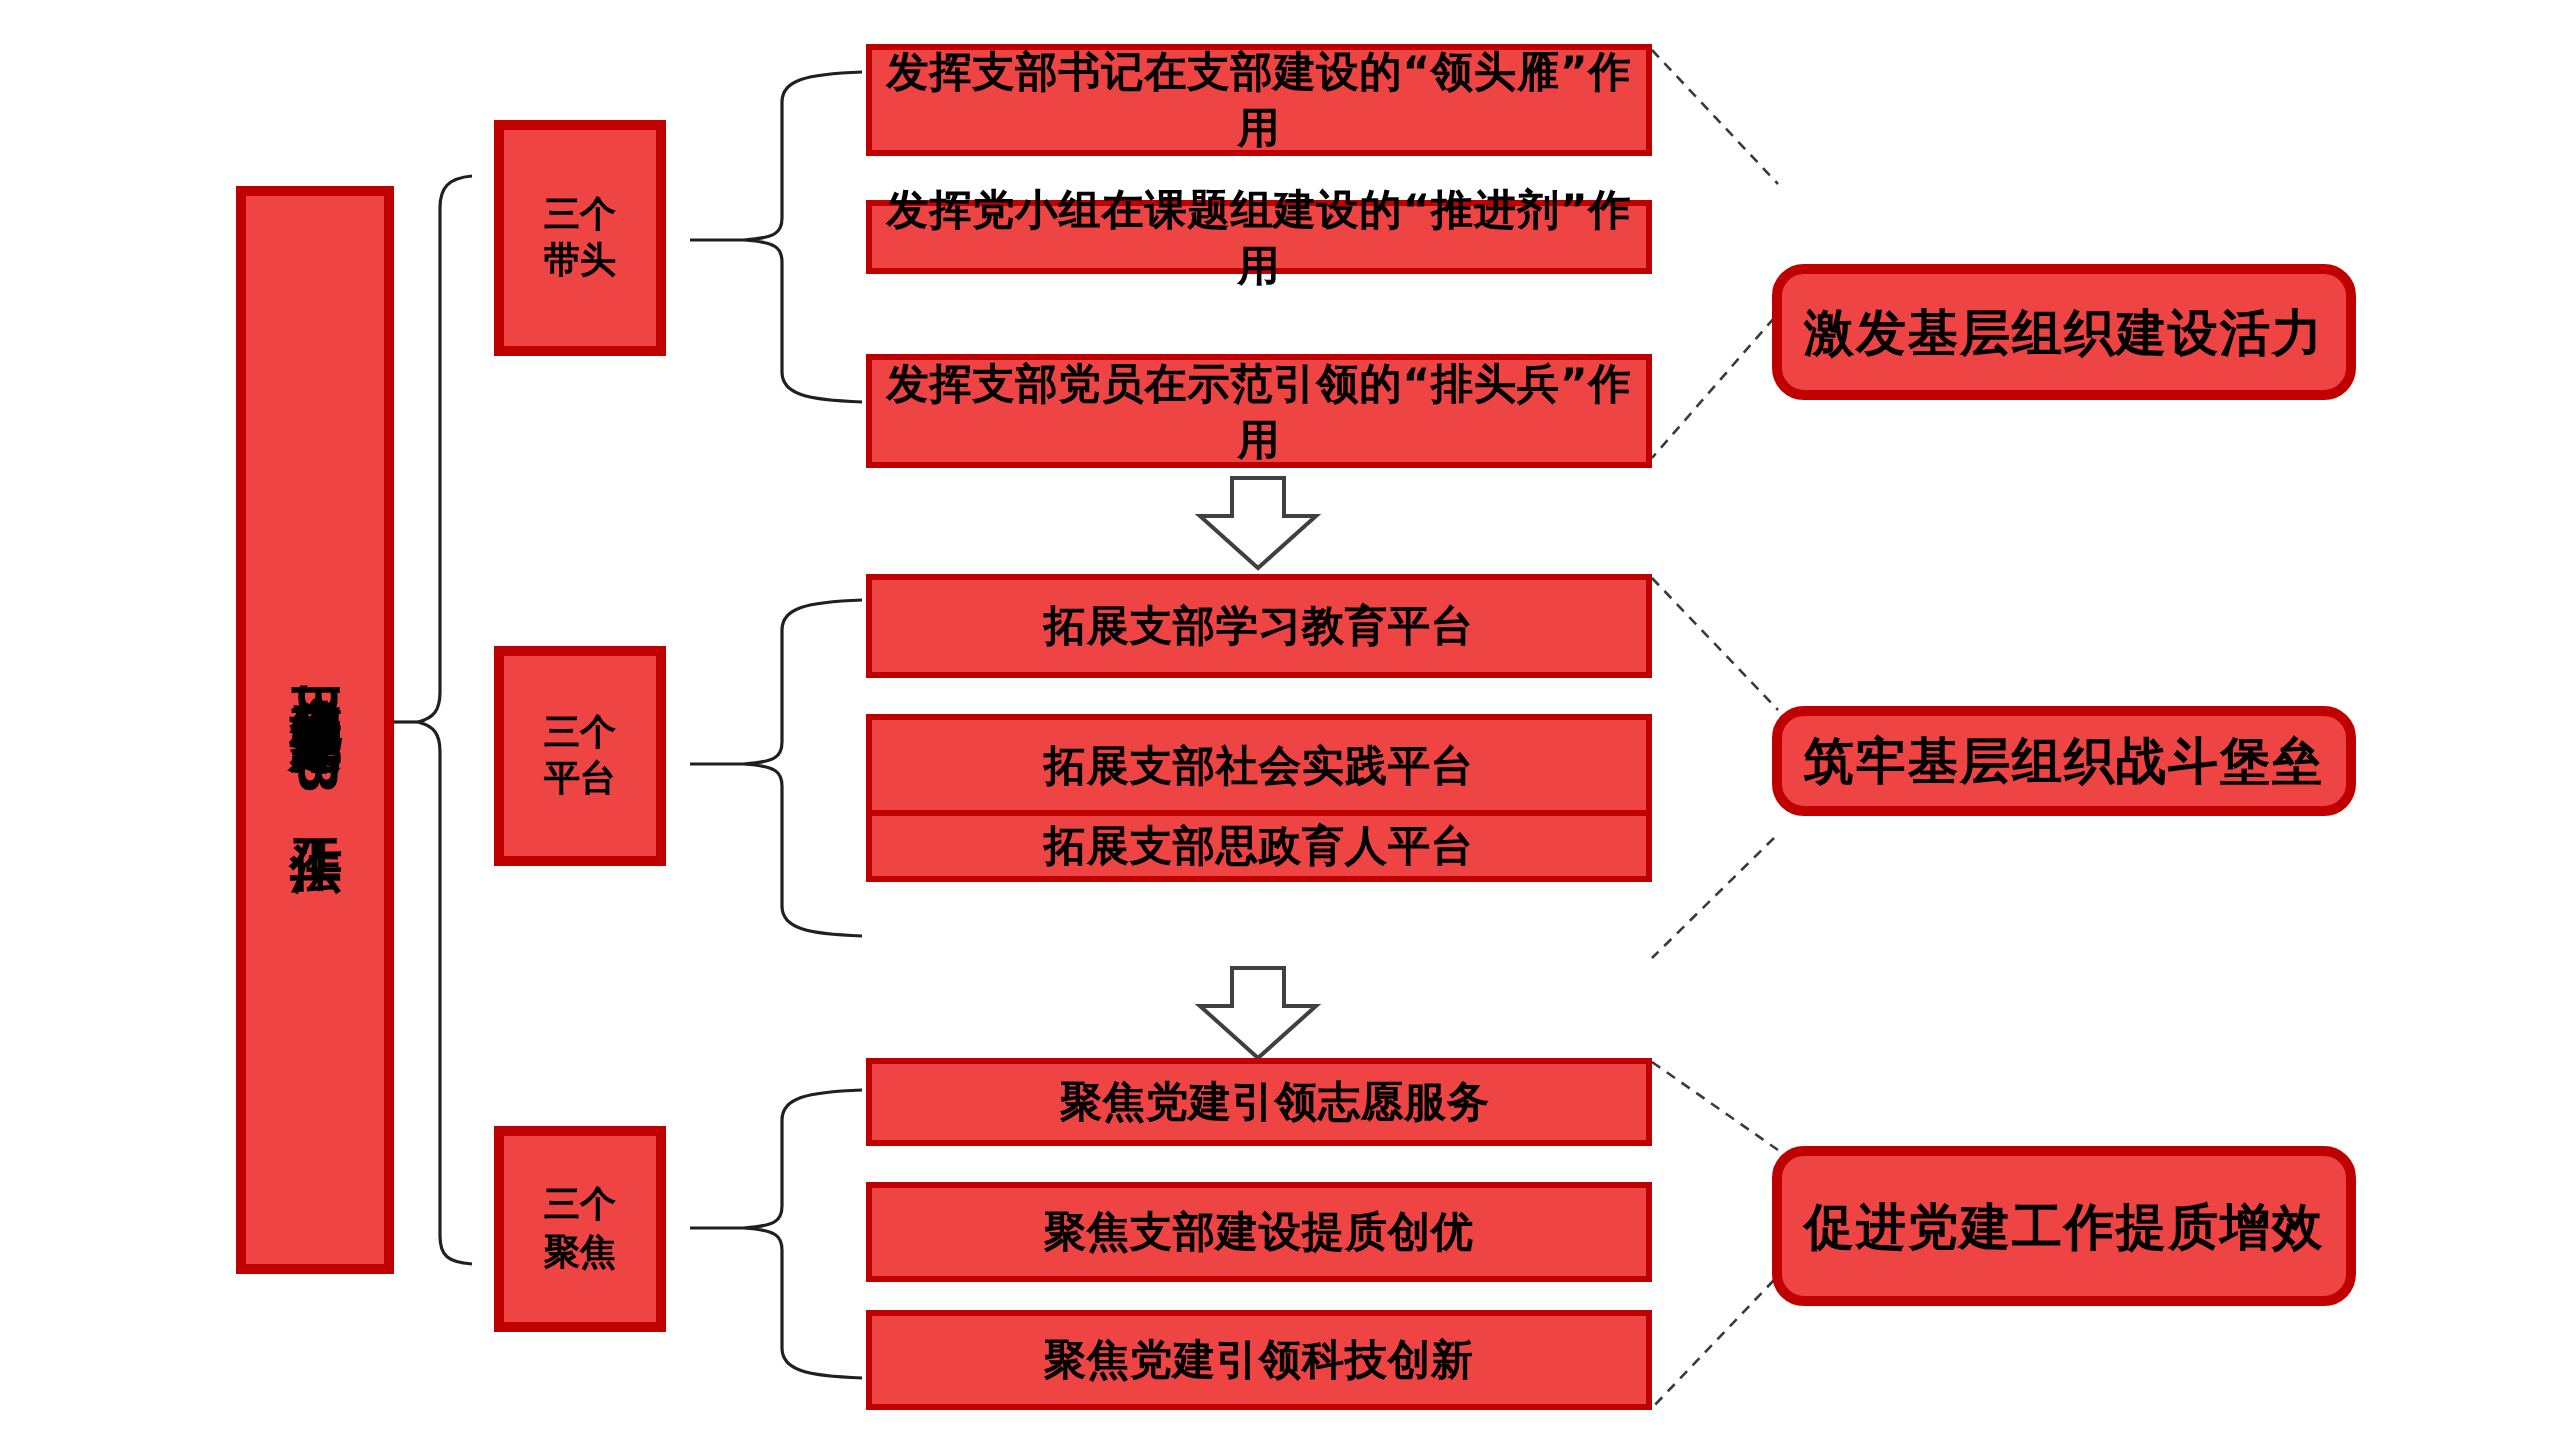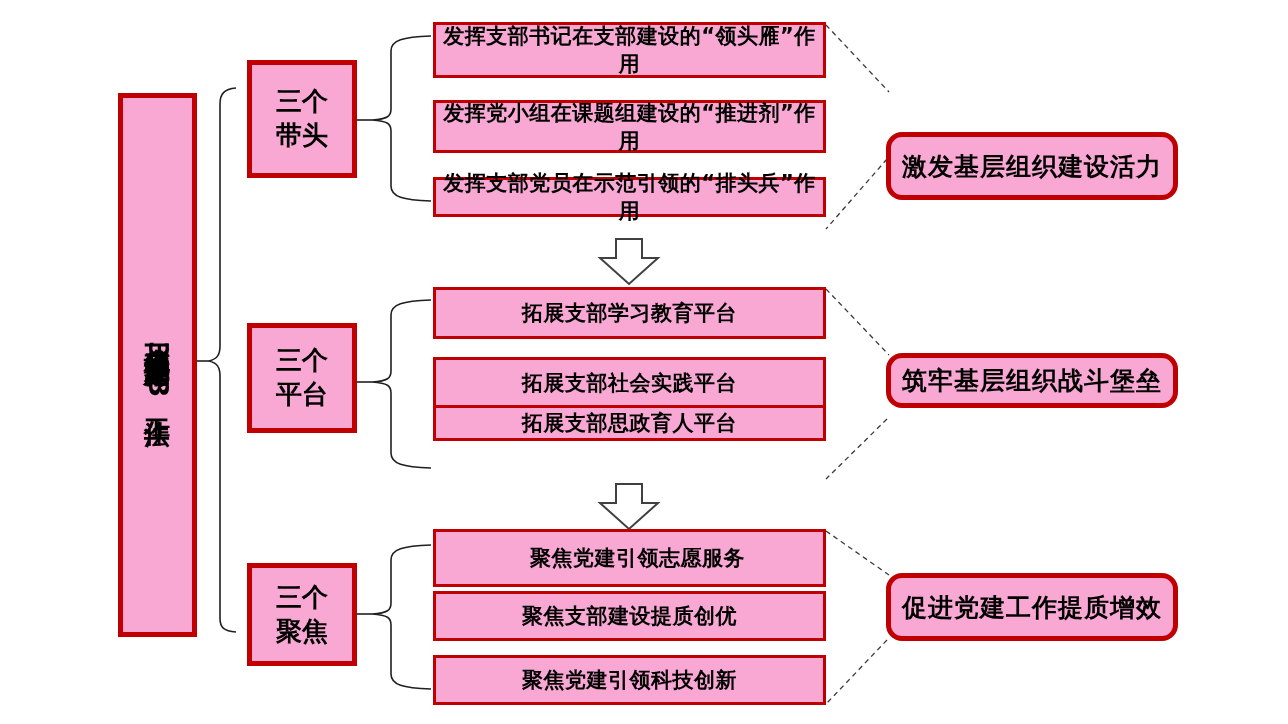--- a/index.html
+++ b/index.html
@@ -8,50 +8,50 @@
     width:1288px;height:724px;
     background:#ffffff;
     font-family:"DejaVu Sans","Liberation Sans",sans-serif;
     font-weight:bold;
     color:#000;
     overflow:hidden;
   }
   .connectors{position:absolute;left:0;top:0;pointer-events:none;}
   .redbox{
     position:absolute;box-sizing:border-box;
-    border:5px solid #C00000;background:#f9a8d4;
+    border:5px solid #C00000;background:#ef4444;
     display:flex;align-items:center;justify-content:center;
     text-align:center;
   }
   .titlebox{left:118px;top:93px;width:79px;height:544px;}
   .vtext{
     writing-mode:vertical-rl;
     text-orientation:mixed;
     font-size:26px;
     letter-spacing:1px;
     line-height:1;
   }
-  .cat{left:247px;width:110px;font-size:26px;line-height:1.3;}
+  .cat{left:247px;width:86px;font-size:18px;line-height:1.3;}
   .cat1{top:60px;height:118px;}
   .cat2{top:323px;height:110px;}
   .cat3{top:563px;height:103px;}
   .item{left:433px;width:393px;border-width:3px;font-size:21px;letter-spacing:0.5px;}
   .i11{top:22px;height:56px;}
-  .i12{top:100px;height:53px;}
-  .i13{top:177px;height:40px;}
+  .i12{top:100px;height:37px;}
+  .i13{top:177px;height:57px;}
   .i21{top:287px;height:52px;}
   .i22{top:357px;height:52px;}
   .i23{top:405px;height:36px;}
-  .i31{top:529px;height:58px;padding-left:16px;}
+  .i31{top:529px;height:44px;padding-left:16px;}
   .i32{top:591px;height:50px;text-align:right;}
   .i33{top:655px;height:50px;}
   .outcome{left:886px;width:292px;border-radius:16px;font-size:25px;letter-spacing:1px;}
   .o1{top:92px;height:68px;margin-top:40px;}
   .o2{top:353px;height:55px;}
-  .o3{top:573px;height:68px;}
+  .o3{top:573px;height:80px;}
   .cat span{display:block;}
 </style>
 </head>
 <body>
 
 <div class="canvas">
 
   <svg class="connectors" width="1288" height="724" viewBox="0 0 1288 724">
 
     <path d="M 197 361 L 209 361" stroke="#202020" stroke-width="1.6" fill="none"></path>

